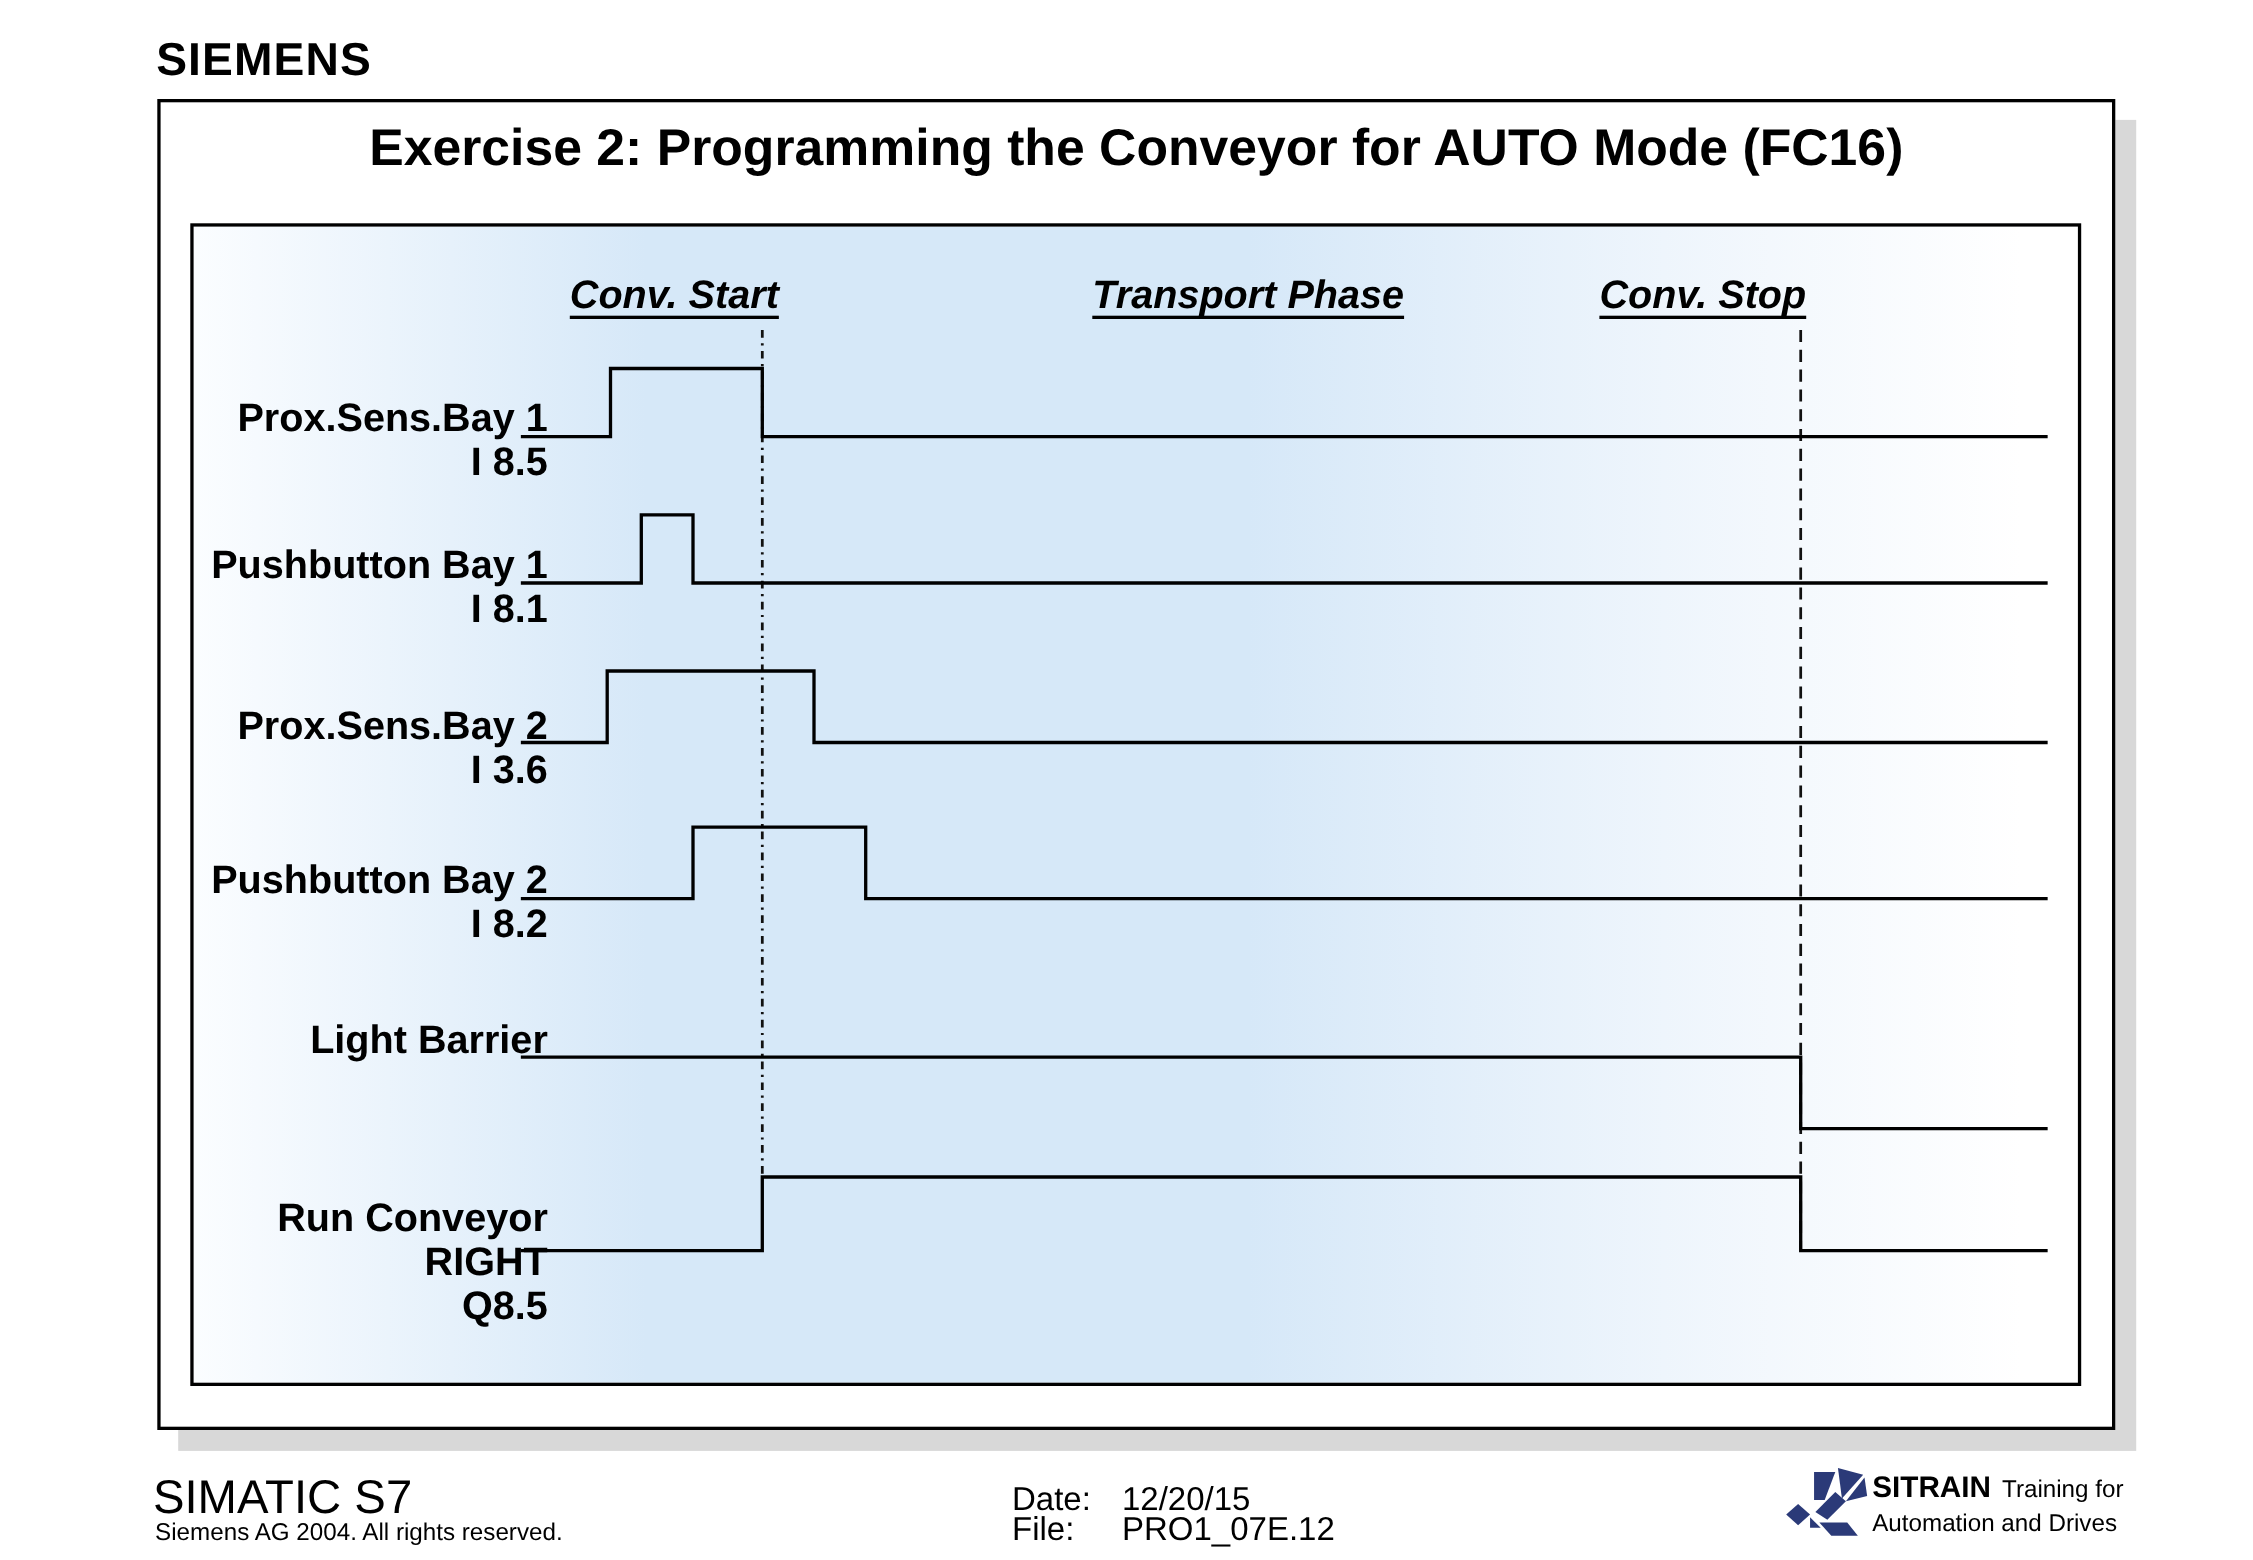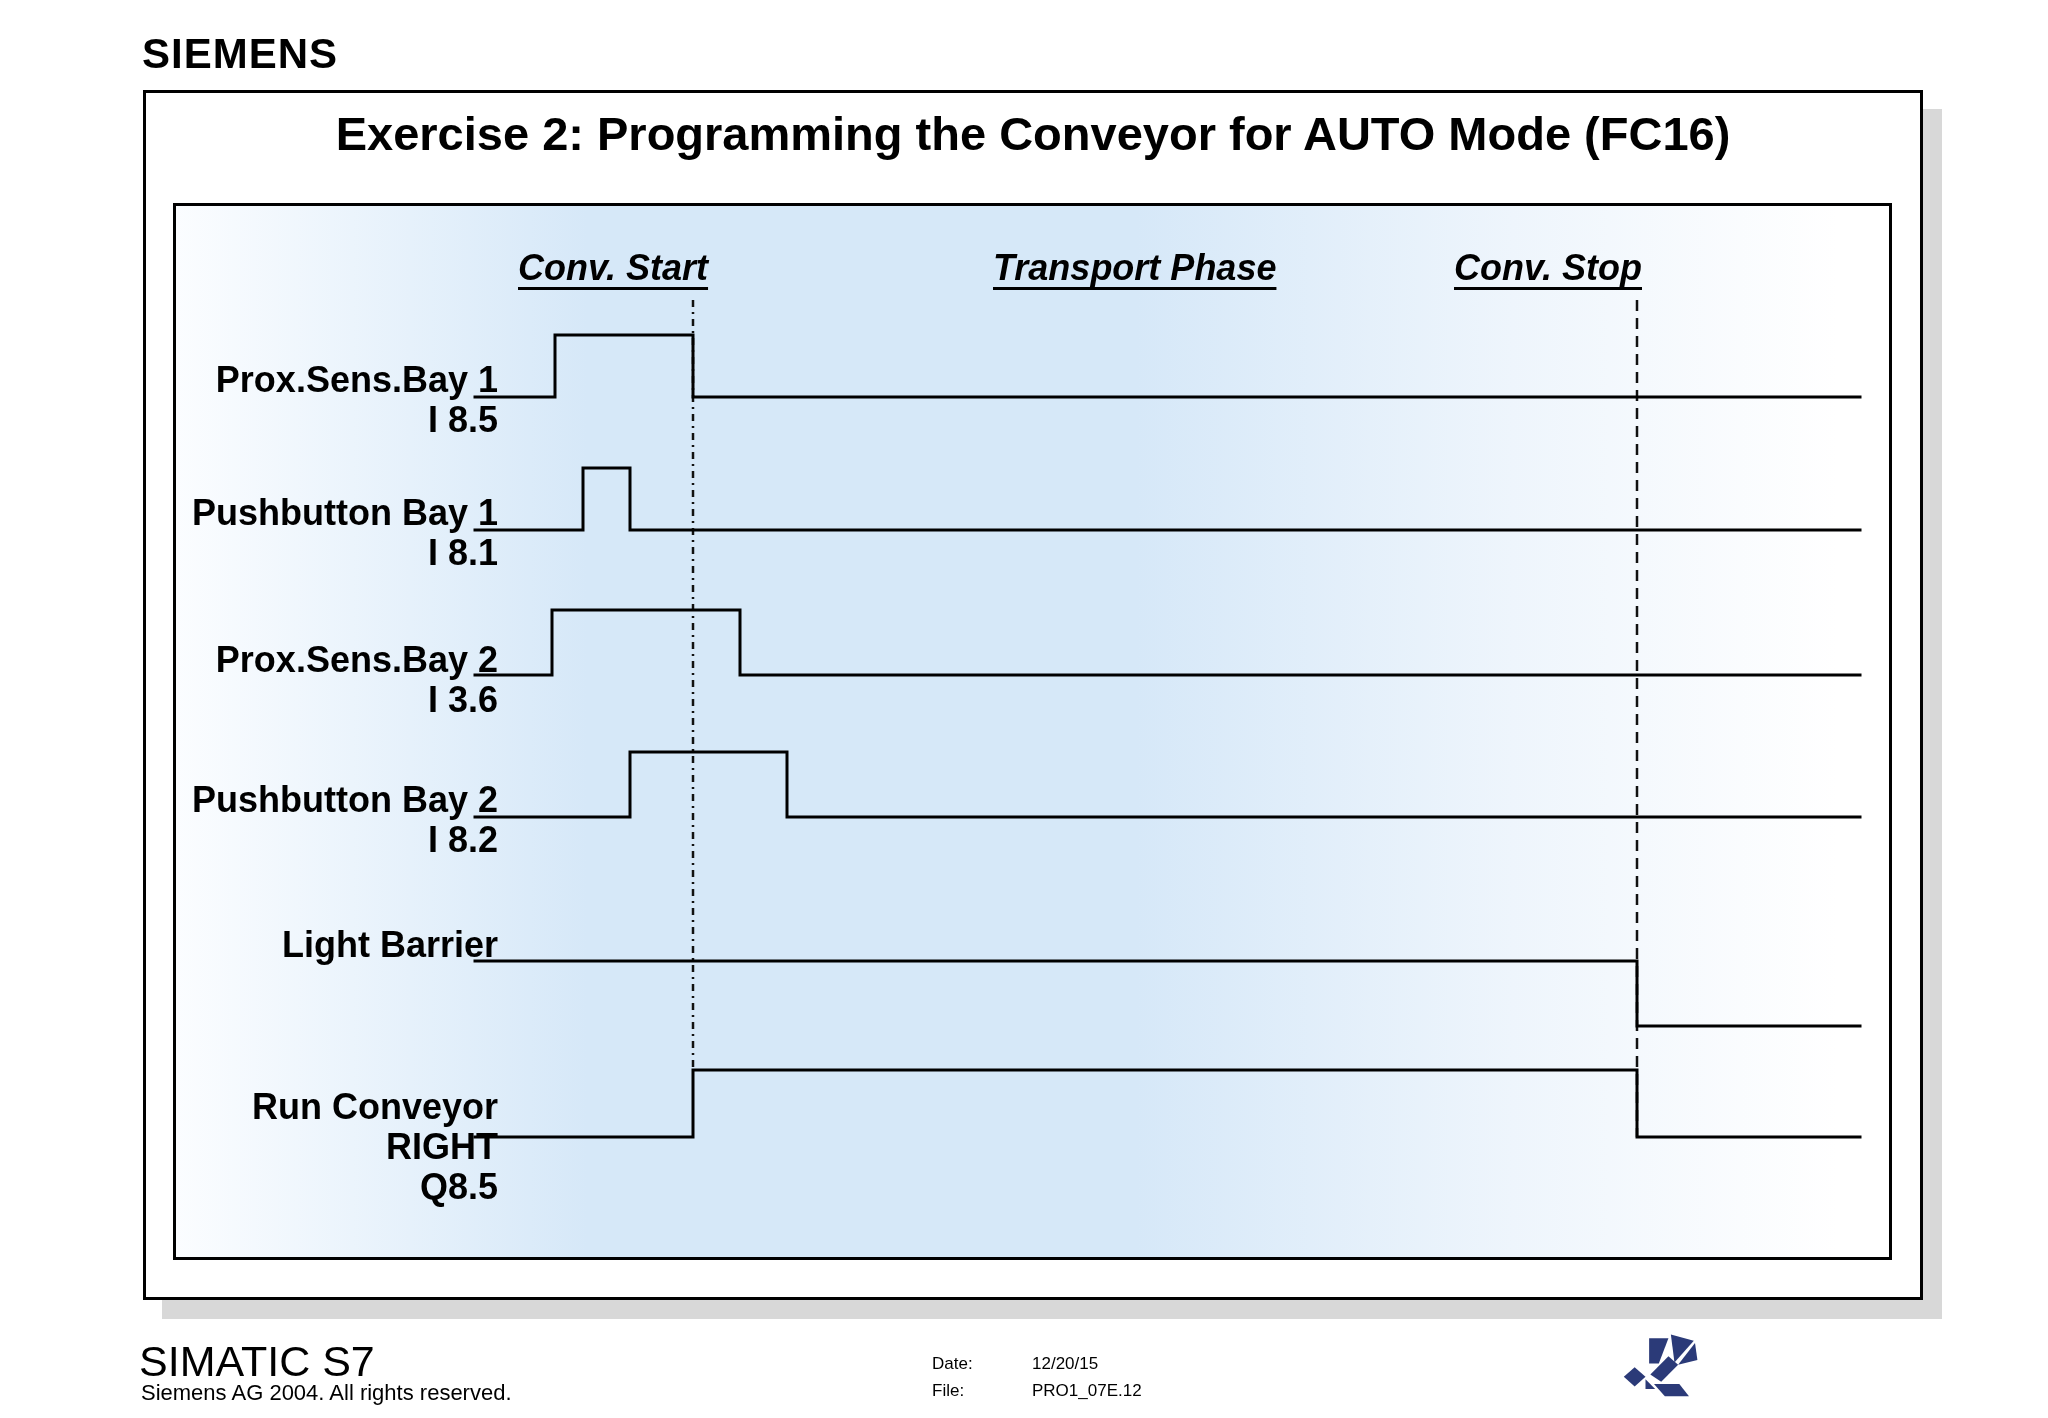--- a/index.html
+++ b/index.html
@@ -33,21 +33,21 @@
                 font-size:36px;font-weight:bold;font-style:italic;line-height:40px;
                 text-decoration:underline;text-decoration-thickness:3px;text-underline-offset:7px;
                 white-space:nowrap;}
 
   .sig-label{position:absolute;left:2px;width:320px;text-align:right;
              font-size:36px;font-weight:bold;line-height:40px;white-space:nowrap;}
 
   
   .f-product{position:absolute;left:139px;top:1338px;font-size:43px;line-height:46px;}
   .f-copy{position:absolute;left:141px;top:1380px;font-size:22px;line-height:26px;}
-  .f-meta{position:absolute;left:920px;top:1350px;font-size:17px;line-height:27px;margin-left:12px;}
+  .f-meta{position:absolute;left:920px;top:1350px;font-size:30px;line-height:27px;}
   .f-meta .row{display:flex;}
   .f-meta .lbl{width:100px;}
   .f-sitrain-logo{position:absolute;left:1616px;top:1331px;width:88px;height:70px;}
   .f-sitrain-text{position:absolute;left:1702px;top:1337px;font-size:22px;line-height:31px;white-space:nowrap;}
   .f-sitrain-text .brand{font-size:27px;font-weight:bold;margin-right:10px;}
 </style>
 </head>
 <body>
 
 <div id="page">
@@ -125,14 +125,20 @@
       <polygon points="29,12 45,12 37,33 29,33"></polygon>
       <polygon points="47,9 66,14 50,32"></polygon>
       <polygon points="67,16 69,30 53,34"></polygon>
       <polygon points="30,42 45,27 53,34 39,48"></polygon>
       <polygon points="17,36 26,44 17,52 8,44"></polygon>
       <polygon points="26,46 34,54 26,54"></polygon>
       <polygon points="33,50 54,50 62,60 42,60"></polygon>
     </g>
   </svg>
 
+  <div class="f-sitrain-text">
+    <div>
+      <span class="brand">SITRAIN</span><span>Training for</span>
+    </div>
+    <div>Automation and Drives</div>
+  </div>
 
 </div>
 
 </body></html>

